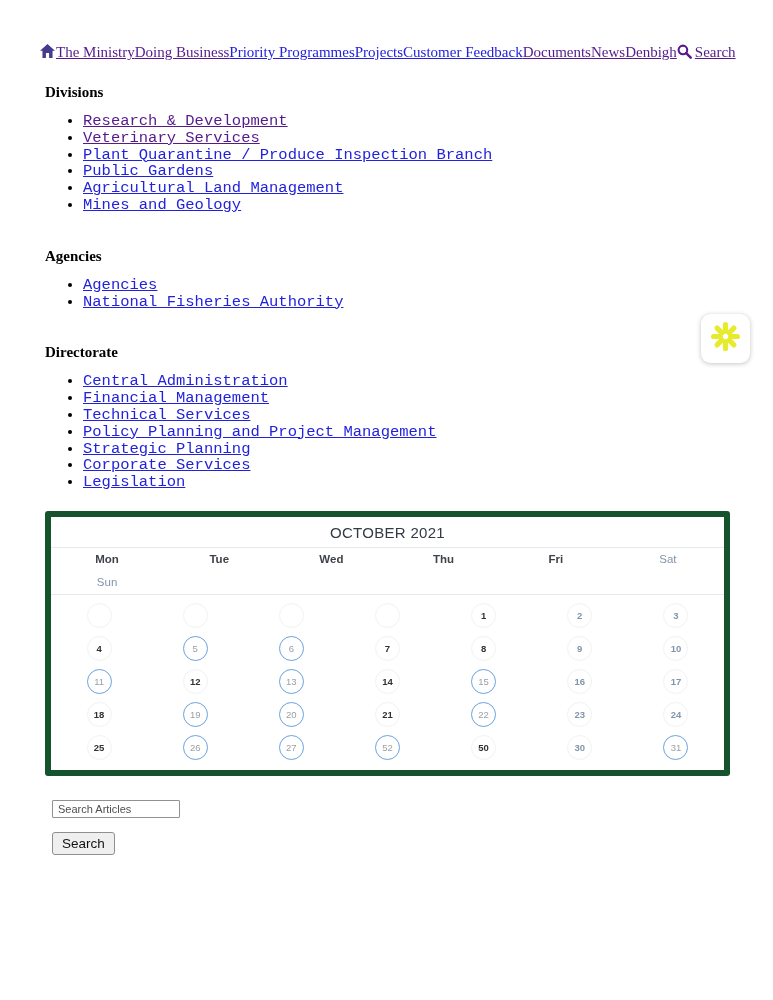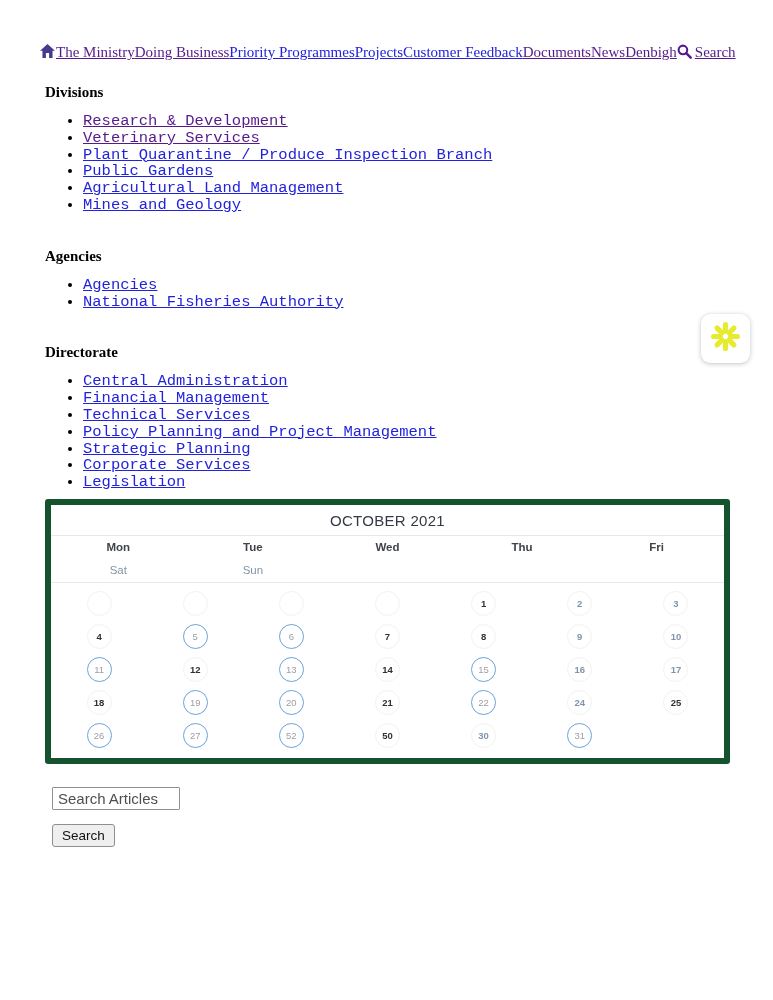--- a/index.html
+++ b/index.html
@@ -20,47 +20,47 @@
   nav{padding:44px 0 0 40px;font-size:15px;line-height:17px;white-space:nowrap;}
   nav a{text-decoration:underline;}
   a.lnk-visited{color:var(--link-visited);}
   a.lnk-unvisited{color:var(--link-blue);}
   .home-link{text-decoration:none;margin-right:1px;}
   .home-link svg{vertical-align:-1px;}
   .search-link svg{vertical-align:-2px;margin-right:3px;}
   
   .section h3{margin:23px 0 0 45px;font-size:15px;font-weight:700;}
   .section ul{margin:12px 0 34px 45px;padding-left:38px;font-size:15.5px;line-height:16.8px;font-family:Liberation Mono, monospace;}
-  .section:last-of-type ul{margin-bottom:8px;}
+  .section:last-of-type ul{margin-bottom:20px;}
   .section li{margin:0;}
   
   .calendar{
     margin-left:45px;width:685px;border:6px solid #14532d;border-radius:3px;
     font-family:"Liberation Sans",sans-serif;background:#fff;
   }
   .cal-title{text-align:center;padding:7px 0 6px;font-size:15px;letter-spacing:.3px;
     color:#333a43;border-bottom:1px solid #e6e8ea;}
-  .cal-head{display:grid;grid-template-columns:repeat(5,1fr);border-bottom:1px solid #e6e8ea;}
+  .cal-head{display:grid;grid-template-columns:repeat(6,1fr);border-bottom:1px solid #e6e8ea;}
   .cal-dayname{text-align:center;padding:5px 0 6px;font-size:11.5px;font-weight:700;color:#3f434a;}
   .cal-dayname.wknd{color:var(--wknd);font-weight:400;}
   .cal-grid{display:grid;grid-template-columns:repeat(7,1fr);padding:4px 0 6px;}
   .cal-cell{height:33px;display:flex;align-items:center;justify-content:center;}
   .day{width:25px;height:25px;border-radius:50%;border:1px solid #f1f2f3;background:#fff;
     display:flex;align-items:center;justify-content:center;
     font-size:9.5px;font-weight:700;color:#2e3135;}
   .day.wknd{color:var(--wknd);font-weight:600;}
   .day.event{border-color:var(--ring);color:#9aa0a6;font-weight:400;}
   
   .breadcrumb{margin:6px 0 0 33px;font-size:15.5px;}
   .breadcrumb a{color:var(--link-visited);text-decoration:underline;}
   .breadcrumb .sep{margin:0 5px;}
   
   .search-block{margin:23px 0 0 52px;font-family:"Liberation Sans",sans-serif;}
   .search-block input{
-    width:128px;padding:2px 5px;font-size:15px;font-family:"Liberation Sans",sans-serif;
+    width:128px;padding:2px 5px;font-size:11px;font-family:"Liberation Sans",sans-serif;
     border:1px solid #919191;border-radius:1px;color:#333;background:#fff;
   }
   .search-block input::placeholder{color:#4f4f4f;opacity:1;}
   .search-block button{
     display:block;margin-top:14px;padding:3px 9px;font-size:13.5px;
     font-family:"Liberation Sans",sans-serif;color:#111;
     background:#efefef;border:1px solid #8f8f8f;border-radius:3px;
   }
   
   .a11y-widget{
@@ -199,20 +199,23 @@
           <span class="day event">19</span>
         </div>
         <div class="cal-cell">
           <span class="day event">20</span>
         </div>
         <div class="cal-cell">
           <span class="day">21</span>
         </div>
         <div class="cal-cell">
           <span class="day event">22</span>
+        </div>
+        <div class="cal-cell">
+          <span class="day wknd">23</span>
         </div>
         <div class="cal-cell">
           <span class="day wknd">24</span>
         </div>
         <div class="cal-cell">
           <span class="day">25</span>
         </div>
         <div class="cal-cell">
           <span class="day event">26</span>
         </div>

